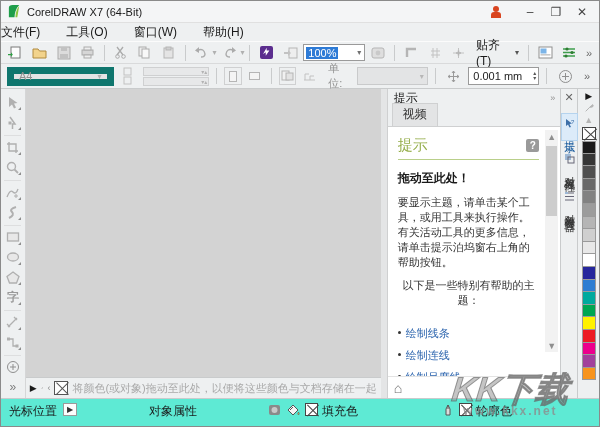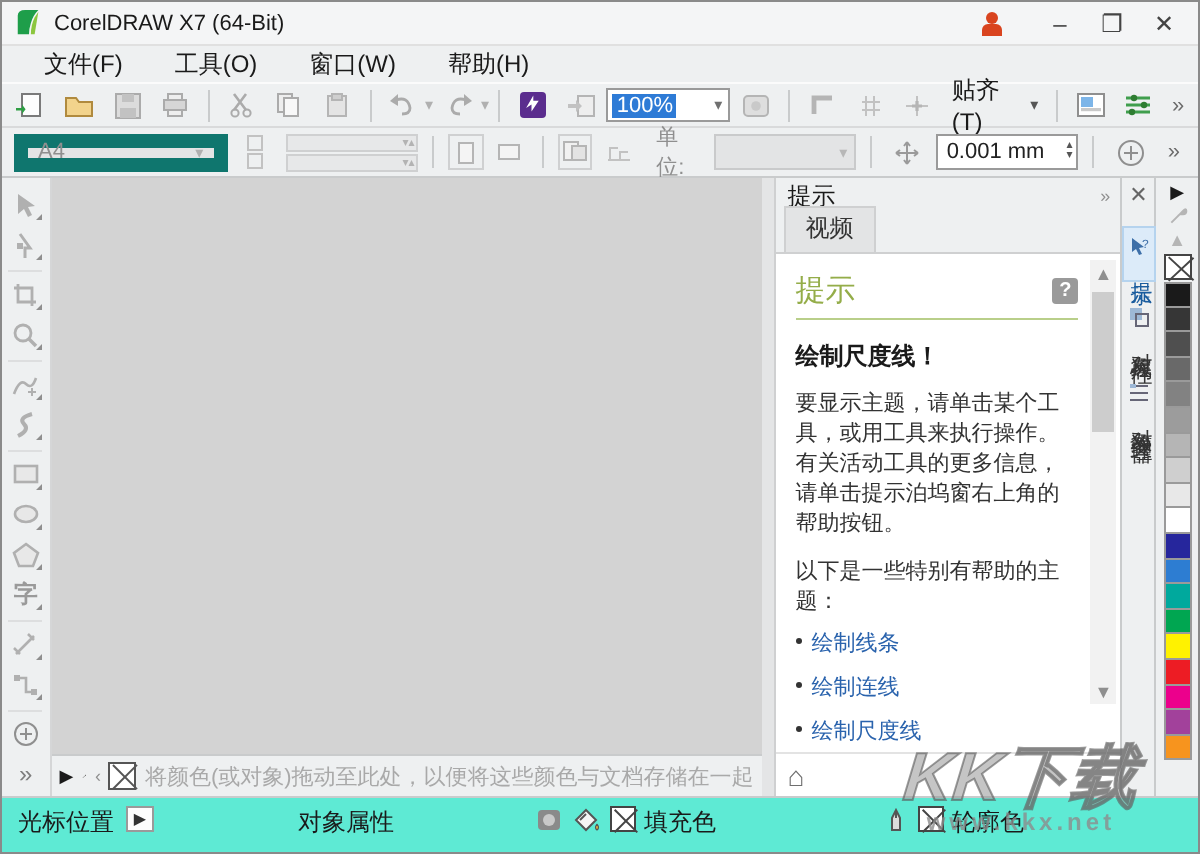--- a/index.html
+++ b/index.html
@@ -12,21 +12,21 @@
   
   .titlebar { height:22px; background:#f4f5f6; display:flex; align-items:center; padding:0 4px; border-bottom:1px solid #e0e0e0; }
   .titlebar .logo { width:15px; height:15px; margin:0 5px 0 2px; }
   .titlebar .title { font-size:11px; color:#1a1a1a; }
   .titlebar .spacer { flex:1; }
   .winbtn { width:26px; height:18px; display:flex; align-items:center; justify-content:center; color:#444; font-size:12px; cursor:default; }
   .badge { width:14px; height:14px; margin-right:14px; position:relative; }
   .badge .head { position:absolute; left:4px; top:1px; width:6px; height:6px; border-radius:50%; background:#d9441f; }
   .badge .body { position:absolute; left:2px; top:7px; width:10px; height:6px; border-radius:3px 3px 0 0; background:#d9441f; }
   
-  .menubar { height:18px; display:flex; align-items:center; gap:26px; padding:0 21px; background:#eef0f1; }
+  .menubar { height:18px; display:flex; align-items:center; gap:26px; padding:0 0; background:#eef0f1; }
   .menubar span { font-size:12px; color:#1a1a1a; }
   
   .toolbar { height:22px; display:flex; align-items:center; padding:0 4px; gap:2px; background:#eef0f1; border-top:1px solid #fbfbfb; }
   .tbtn { width:22px; height:18px; display:flex; align-items:center; justify-content:center; }
   .tbtn svg { display:block; }
   .sep { width:1px; height:16px; background:#c9cbcc; margin:0 3px; }
   .ddarrow { font-size:8px; color:#b0b0b0; margin-left:-2px; }
   .zoomcombo { width:62px; height:17px; background:#fff; border:1px solid #9a9a9a; display:flex; align-items:center; padding-left:2px; }
   .zoomcombo .val { background:#2e7bd6; color:#fff; font-size:11px; padding:0 2px; }
   .zoomcombo .cdd { margin-left:auto; color:#707070; font-size:8px; padding-right:3px; }
@@ -79,21 +79,21 @@
   .docker-scroll .sarrow { position:absolute; left:0; width:13px; height:13px; color:#8f8f8f; font-size:9px; display:flex; align-items:center; justify-content:center; }
   .docker-scroll .up { top:0; }
   .docker-scroll .down { bottom:0; }
   .docker-scroll .thumb { position:absolute; left:1px; top:16px; width:11px; height:70px; background:#cdcdcd; }
   .docker-content { position:absolute; left:0; top:0; right:17px; bottom:0; padding:8px 4px 0 10px; overflow:hidden; }
   .hint-heading-row { display:flex; align-items:center; border-bottom:1px solid #b9cf8a; padding-bottom:4px; margin-bottom:10px; }
   .hint-heading { color:#94ad49; font-size:15px; }
   .helpbtn { margin-left:auto; width:13px; height:13px; background:#9a9a9a; color:#fff; font-size:10px; font-weight:bold; display:flex; align-items:center; justify-content:center; border-radius:2px; }
   .welcome { font-weight:bold; font-size:12px; color:#1a1a1a; margin-bottom:8px; }
   .intro { font-size:11px; color:#333; line-height:15px; margin-bottom:8px; }
-  .listintro { font-size:11px; color:#333; margin-bottom:6px; }
+  .listintro { font-size:11px; color:#333; margin-bottom:18px;text-align:center; }
   .topics { list-style:none; }
   .topics li { font-size:11px; color:#2a63ad; margin-bottom:7px; padding-left:8px; position:relative; }
   .topics li:before { content:""; position:absolute; left:0; top:5px; width:3px; height:3px; background:#333; border-radius:50%; }
   .docker-foot { height:22px; background:#fff; border-top:1px solid #e3e3e3; display:flex; align-items:center; padding:0 6px; position:relative; z-index:3;}
   .homeicon { color:#6f6f6f; font-size:14px; }
   
   .tabstrip { width:17px; background:#eef0f1; border-right:1px solid #c9cbcc; display:flex; flex-direction:column; align-items:center; padding-top:2px; }
   .tabstrip .closex { color:#666; font-size:11px; height:14px; }
   .vtab { display:flex; flex-direction:column; align-items:center; margin-top:8px; padding:4px 0; }
   .vtab.active { background:#dcebf9; border:1px solid #b5d3ee; }
@@ -457,21 +457,21 @@
       </div>
       <div class="docker-tabs">
         <span class="dtab">视频</span>
       </div>
       <div class="docker-body">
         <div class="docker-content">
           <div class="hint-heading-row">
             <span class="hint-heading">提示</span>
             <span class="helpbtn">?</span>
           </div>
-          <div class="welcome">绘制尺度线！</div>
+          <div class="welcome">拖动至此处！</div>
           <div class="intro">要显示主题，请单击某个工具，或用工具来执行操作。有关活动工具的更多信息，请单击提示泊坞窗右上角的帮助按钮。</div>
           <div class="listintro">以下是一些特别有帮助的主题：</div>
           <ul class="topics">
             <li>绘制线条</li>
             <li>绘制连线</li>
             <li>绘制尺度线</li>
 
           </ul>
         </div>
         <div class="docker-scroll">

